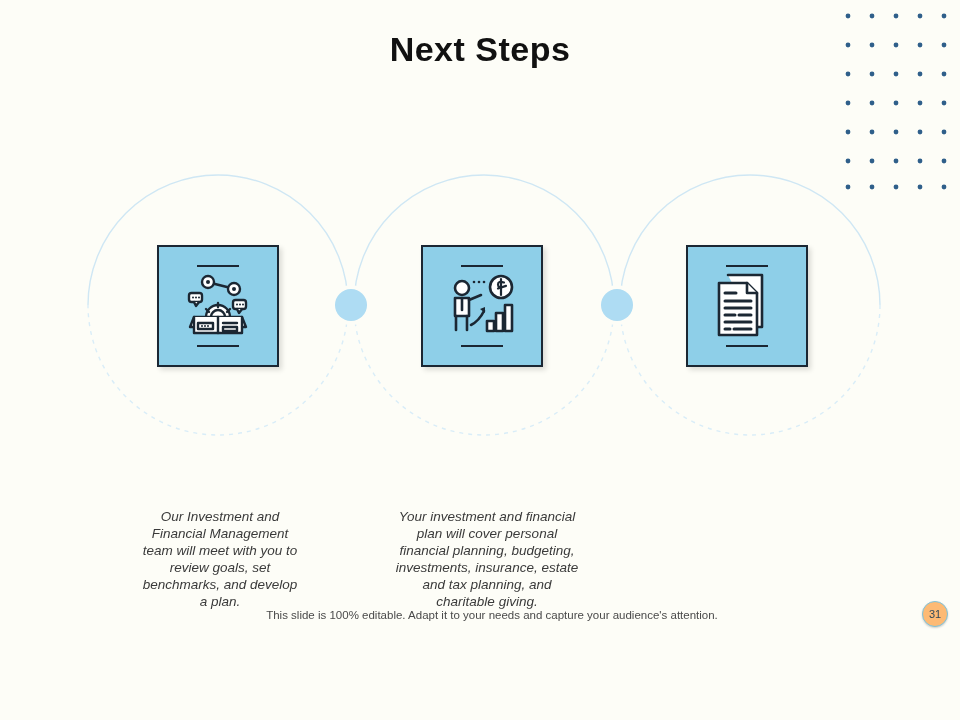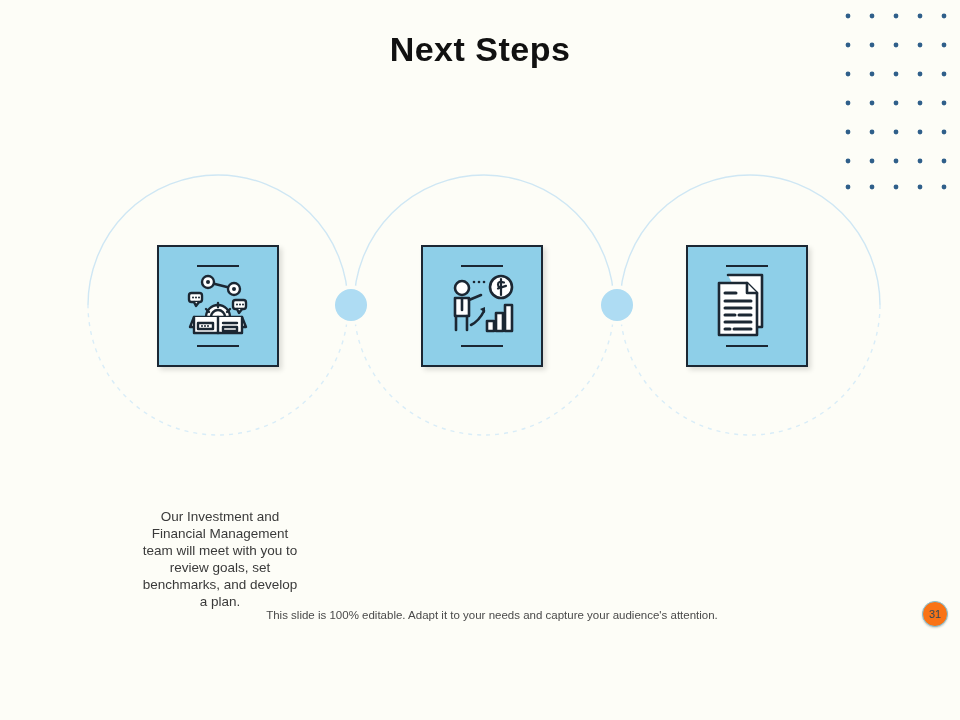--- a/index.html
+++ b/index.html
@@ -65,20 +65,21 @@
   #icon-card-2 { top: 245px; left: 421px; }
   #icon-card-3 { top: 245px; left: 686px; }
 
   
   .caption {
     position: absolute;
     text-align: center;
     font-size: 13.5px;
     line-height: 17px;
     color: #3a3a3a;
+    font-style: italic;
   }
   #caption-1 { top: 508px; left: 138px; width: 164px; }
   #caption-2 { top: 508px; left: 392px; width: 190px; }
   #caption-3 { top: 508px; left: 650px; width: 198px; }
 
   
   #footer-note {
     position: absolute;
     bottom: 14px; left: 0; width: 960px;
     text-align: center;
@@ -86,21 +87,21 @@
     color: #4a4a4a;
     padding-left: 24px;
   }
 
   
   #page-badge {
     position: absolute;
     right: 12px; bottom: 8px;
     width: 26px; height: 26px;
     border-radius: 50%;
-    background: #f97316;
+    background: #fdba74;
     border: 1px solid #7cc3dd;
     color: #2f4858;
     font-size: 11px;
     display: flex;
     align-items: center;
     justify-content: center;
     box-shadow: 0 1px 2px rgba(0,0,0,0.18);
   }
 </style>
 </head>
@@ -271,18 +272,19 @@
         <line x1="14" y1="46" x2="24" y2="46" stroke-width="3"></line>
         <line x1="28" y1="46" x2="40" y2="46" stroke-width="3"></line>
         <line x1="14" y1="53" x2="40" y2="53" stroke-width="3"></line>
         <line x1="14" y1="60" x2="19" y2="60" stroke-width="3"></line>
         <line x1="23" y1="60" x2="40" y2="60" stroke-width="3"></line>
       </g>
     </svg>
   </div>
 
   <div class="caption" id="caption-1">Our Investment and Financial Management team will meet with you to review goals, set benchmarks, and develop a plan.</div>
+  <div class="caption" id="caption-2">Your investment and financial plan will  cover personal financial planning, budgeting, investments, insurance, estate and tax planning, and charitable giving.</div>
 
   <div id="footer-note">This slide is 100% editable. Adapt it to your needs and capture your audience's attention.</div>
 
   <div id="page-badge">31</div>
 
 </div>
 
 </body></html>

